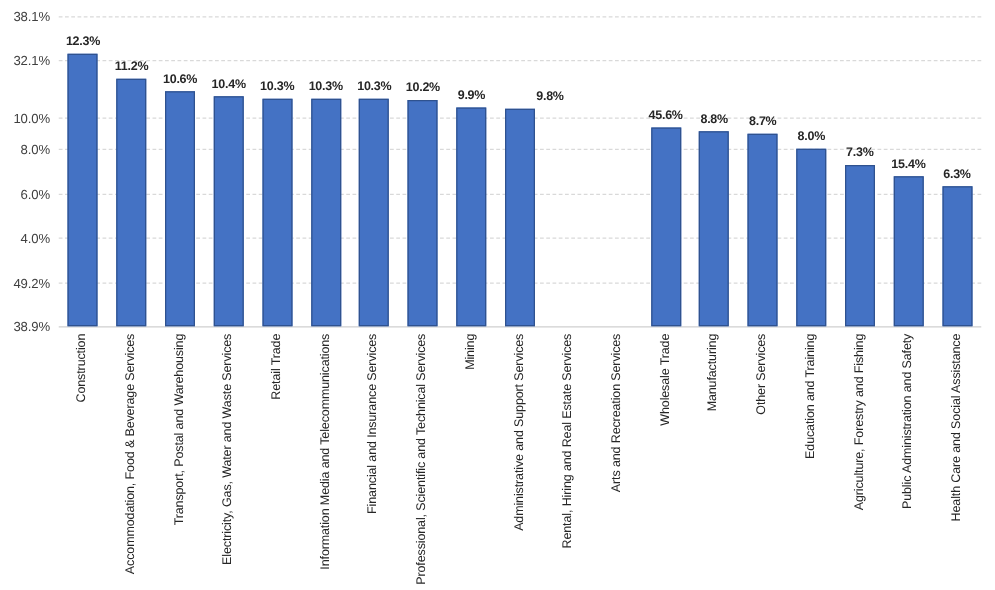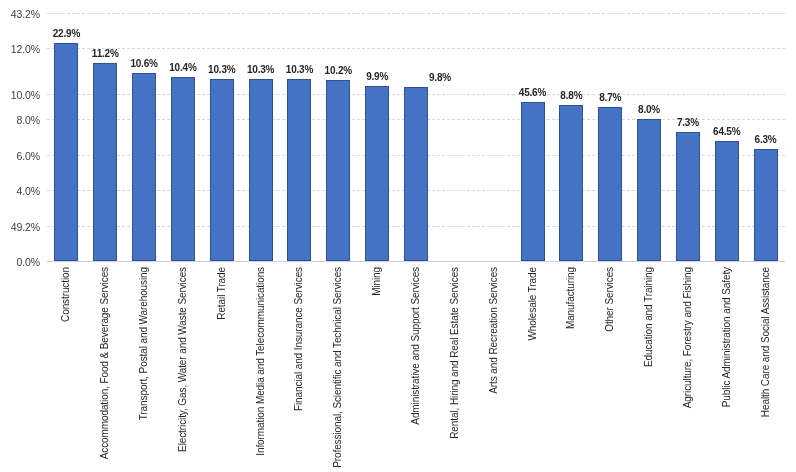--- a/index.html
+++ b/index.html
@@ -119,48 +119,48 @@
   }
 </style>
 </head>
 <body>
 
 <div id="chart-root">
 
   <div class="plot-area">
     <div id="gridlines">
         <div class="gridline" style="top: 0px;">
-          <span class="ytick-label">43.2%</span>
+          <span class="ytick-label">38.1%</span>
         </div>
         <div class="gridline" style="top: 35.4286px;">
-          <span class="ytick-label">12.0%</span>
+          <span class="ytick-label">32.1%</span>
         </div>
         <div class="gridline" style="top: 81px;">
           <span class="ytick-label">10.0%</span>
         </div>
         <div class="gridline" style="top: 106.286px;">
           <span class="ytick-label">8.0%</span>
         </div>
         <div class="gridline" style="top: 141.714px;">
           <span class="ytick-label">6.0%</span>
         </div>
         <div class="gridline" style="top: 177.143px;">
           <span class="ytick-label">4.0%</span>
         </div>
         <div class="gridline" style="top: 212.571px;">
           <span class="ytick-label">49.2%</span>
         </div>
         <div class="gridline baseline" style="top: 248px;">
-          <span class="ytick-label">0.0%</span>
+          <span class="ytick-label">38.9%</span>
         </div>
       </div>
     <div class="bars" id="bars">
         <div class="bar-slot" style="left: 0px; width: 38.8421px;">
           <div class="bar" title="Construction 12.3%" style="height: 217.886px; background: rgb(68, 114, 196); border-color: rgb(47, 82, 143);"></div>
-          <div class="bar-value" style="top: 15.1143px;">22.9%</div>
+          <div class="bar-value" style="top: 15.1143px;">12.3%</div>
         </div>
         <div class="bar-slot" style="left: 38.8421px; width: 38.8421px;">
           <div class="bar" title="Accommodation, Food &amp; Beverage Services 11.2%" style="height: 198.4px; background: rgb(68, 114, 196); border-color: rgb(47, 82, 143);"></div>
           <div class="bar-value" style="top: 34.6px;">11.2%</div>
         </div>
         <div class="bar-slot" style="left: 77.6842px; width: 38.8421px;">
           <div class="bar" title="Transport, Postal and Warehousing 10.6%" style="height: 187.771px; background: rgb(68, 114, 196); border-color: rgb(47, 82, 143);"></div>
           <div class="bar-value" style="top: 45.2286px;">10.6%</div>
         </div>
         <div class="bar-slot" style="left: 116.526px; width: 38.8421px;">
@@ -206,21 +206,21 @@
         <div class="bar-slot" style="left: 582.632px; width: 38.8421px;">
           <div class="bar" title="Education and Training 8.0%" style="height: 141.714px; background: rgb(68, 114, 196); border-color: rgb(47, 82, 143);"></div>
           <div class="bar-value" style="top: 91.2857px;">8.0%</div>
         </div>
         <div class="bar-slot" style="left: 621.474px; width: 38.8421px;">
           <div class="bar" title="Agriculture, Forestry and Fishing 7.3%" style="height: 129.314px; background: rgb(68, 114, 196); border-color: rgb(47, 82, 143);"></div>
           <div class="bar-value" style="top: 103.686px;">7.3%</div>
         </div>
         <div class="bar-slot" style="left: 660.316px; width: 38.8421px;">
           <div class="bar" title="Public Administration and Safety 6.8%" style="height: 120.457px; background: rgb(68, 114, 196); border-color: rgb(47, 82, 143);"></div>
-          <div class="bar-value" style="top: 112.543px;">64.5%</div>
+          <div class="bar-value" style="top: 112.543px;">15.4%</div>
         </div>
         <div class="bar-slot" style="left: 699.158px; width: 38.8421px;">
           <div class="bar" title="Health Care and Social Assistance 6.3%" style="height: 111.6px; background: rgb(68, 114, 196); border-color: rgb(47, 82, 143);"></div>
           <div class="bar-value" style="top: 121.4px;">6.3%</div>
         </div>
       </div>
   </div>
 
   <div class="cat-labels" id="cat-labels">
       <div class="cat-slot" style="left: 0px; width: 38.8421px;">

